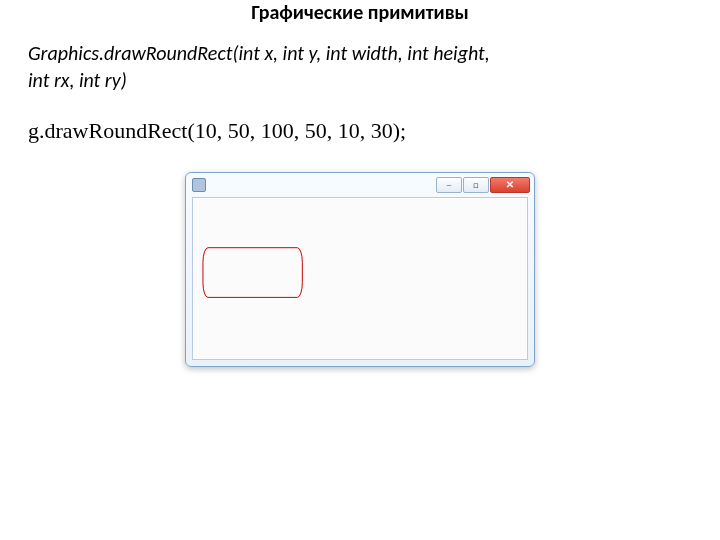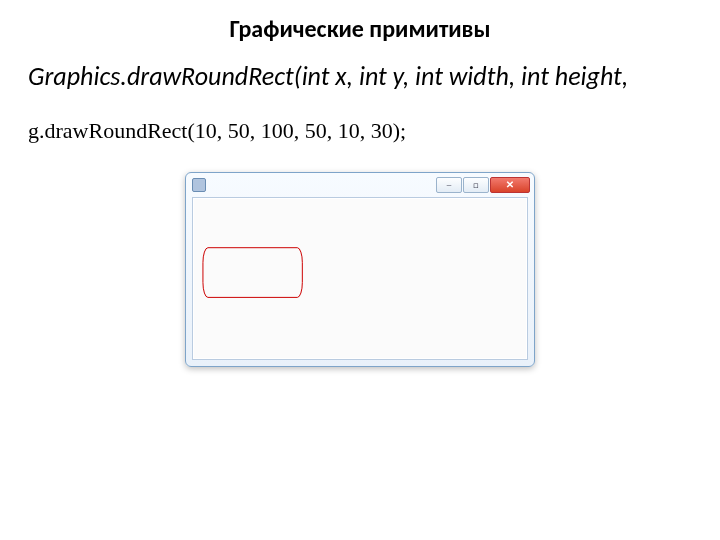--- a/index.html
+++ b/index.html
@@ -6,30 +6,29 @@
     body {
       width: 720px;
       height: 540px;
       background: #ffffff;
       font-family: Calibri, Arial, sans-serif;
       color: #000;
       position: relative;
     }
     .slide-title {
       text-align: center;
-      font-size: 24px;
+      font-size: 20px;
       font-weight: bold;
-      padding-top: 14px;
       padding-bottom: 10px;
     }
     .content {
       padding: 0 28px;
     }
     .signature {
-      font-size: 26px;
+      font-size: 20px;
       font-style: italic;
       line-height: 1.35;
       margin-top: 6px;
     }
     .example-code {
       font-size: 22px;
       margin-top: 22px;
       line-height: 1.35;
       font-family: Liberation Serif, serif;
     }
@@ -110,20 +109,21 @@
     }
   </style>
 </head>
 <body>
 
 <h1 class="slide-title">Графические примитивы</h1>
 
 <div class="content">
   <p class="signature">
     <span>Graphics.drawRoundRect(int x, int y, int width, int height,</span><br>
+    <span>int rx, int ry)</span>
   </p>
   <p class="example-code">g.drawRoundRect(10, 50, 100, 50, 10, 30);</p>
 
   <div class="window-wrap">
     <div class="win">
       <div class="titlebar">
         <div class="title-left">
           <span class="app-icon"></span>
           <span class="title-text"> </span>
         </div>

